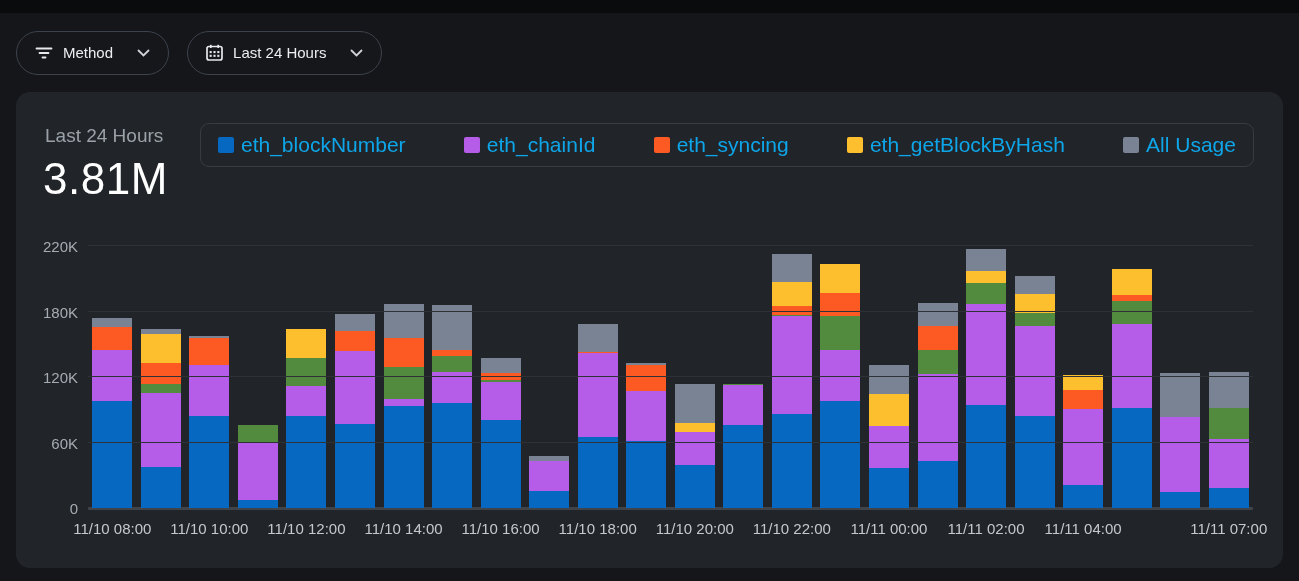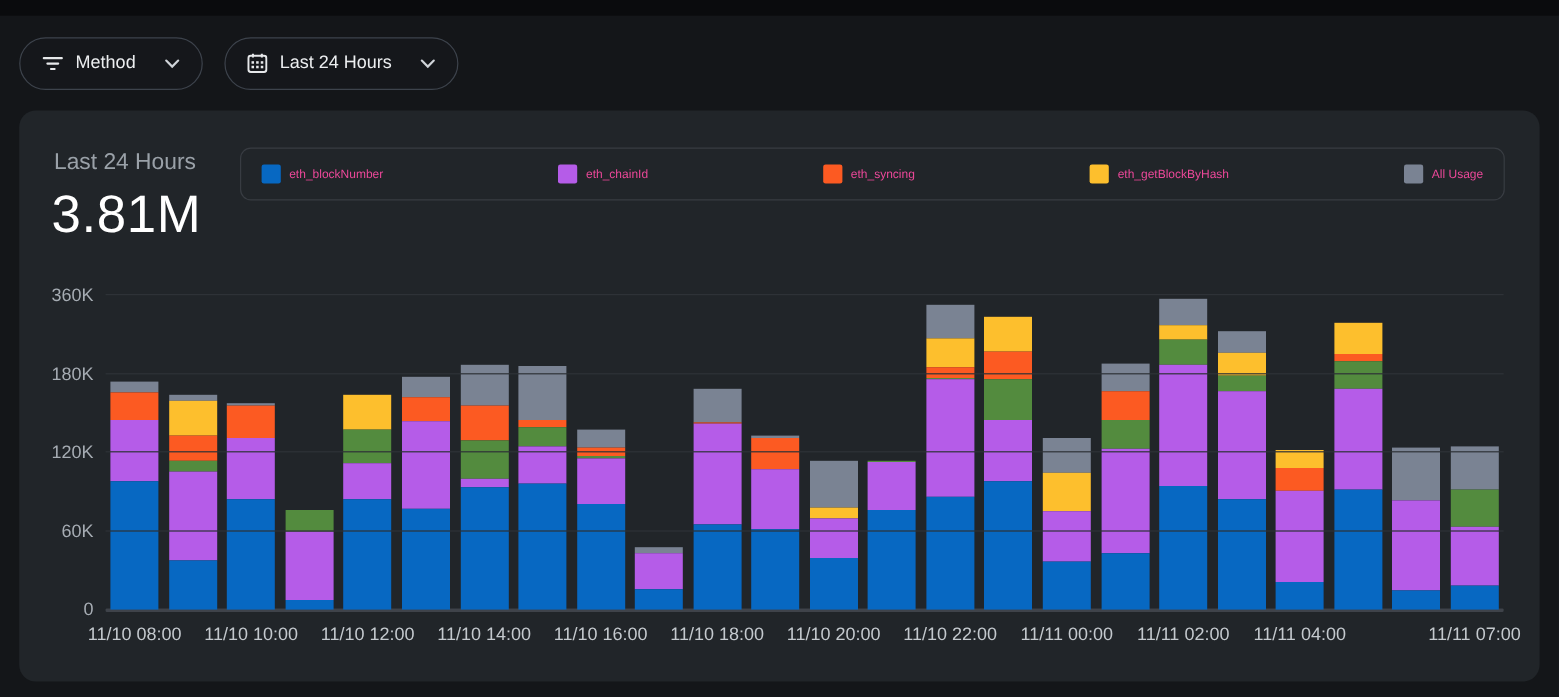--- a/index.html
+++ b/index.html
@@ -28,21 +28,21 @@
   .card { position:absolute; left:16px; top:92px; width:1267px; height:476px; background:#212529; border-radius:14px; }
   .period-label { position:absolute; left:29px; top:33px; font-size:19px; color:#9aa1a8; }
   .total-value { position:absolute; left:27px; top:62px; font-size:44px; font-weight:500; color:#ffffff; letter-spacing:.5px; }
 
   
   .legend { position:absolute; left:184px; right:29px; top:31px; height:44px;
     border:1px solid #383c42; border-radius:9px; display:flex; align-items:center;
     justify-content:space-between; padding:0 17px; }
   .legend-item { display:flex; align-items:center; gap:7px; cursor:pointer; }
   .swatch { width:16px; height:16px; border-radius:2px; flex:0 0 auto; }
-  .legend-label { font-size:10px; color:#ec4899; white-space:nowrap; }
+  .legend-label { font-size:21px; color:#0ea5e9; white-space:nowrap; }
 
   
   .plot { position:absolute; left:72px; right:30px; top:154px; height:262px; }
   .gridline { position:absolute; left:0; right:0; height:1px; background:#2e3237; }
   .baseline { position:absolute; left:0; right:0; bottom:-2px; height:3px; background:#3f434a; border-radius:1px; }
   .ytick { position:absolute; right:calc(100% + 10px); transform:translateY(-50%); font-size:15px; color:#a6acb3; white-space:nowrap; }
   .bars { position:absolute; left:0; right:0; top:0; bottom:0; display:flex; align-items:flex-end; }
   .bar-slot { flex:1 1 0; height:100%; display:flex; justify-content:center; align-items:flex-end; }
   .bar { width:40px; height:100%; display:flex; flex-direction:column-reverse; cursor:pointer; }
   .seg { width:100%; flex:0 0 auto; }
@@ -326,21 +326,21 @@
         </div>
       </div>
   <span class="ytick" style="bottom: calc(0% + 0px); top: auto; transform: translateY(50%);">0</span>
       <div class="gridline" style="bottom: 25%;"></div>
       <span class="ytick" style="bottom: calc(25% + 0px); top: auto; transform: translateY(50%);">60K</span>
       <div class="gridline" style="bottom: 50%;"></div>
       <span class="ytick" style="bottom: calc(50% + 0px); top: auto; transform: translateY(50%);">120K</span>
       <div class="gridline" style="bottom: 75%;"></div>
       <span class="ytick" style="bottom: calc(75% + 0px); top: auto; transform: translateY(50%);">180K</span>
       <div class="gridline" style="bottom: 100%;"></div>
-      <span class="ytick" style="bottom: calc(100% + 0px); top: auto; transform: translateY(50%);">360K</span>
+      <span class="ytick" style="bottom: calc(100% + 0px); top: auto; transform: translateY(50%);">220K</span>
     </div>
   <div class="xlabels" id="xlabels">
       <span class="xlabel" style="left: 2.08333%;">11/10 08:00</span>
       <span class="xlabel" style="left: 10.4167%;">11/10 10:00</span>
       <span class="xlabel" style="left: 18.75%;">11/10 12:00</span>
       <span class="xlabel" style="left: 27.0833%;">11/10 14:00</span>
       <span class="xlabel" style="left: 35.4167%;">11/10 16:00</span>
       <span class="xlabel" style="left: 43.75%;">11/10 18:00</span>
       <span class="xlabel" style="left: 52.0833%;">11/10 20:00</span>
       <span class="xlabel" style="left: 60.4167%;">11/10 22:00</span>

